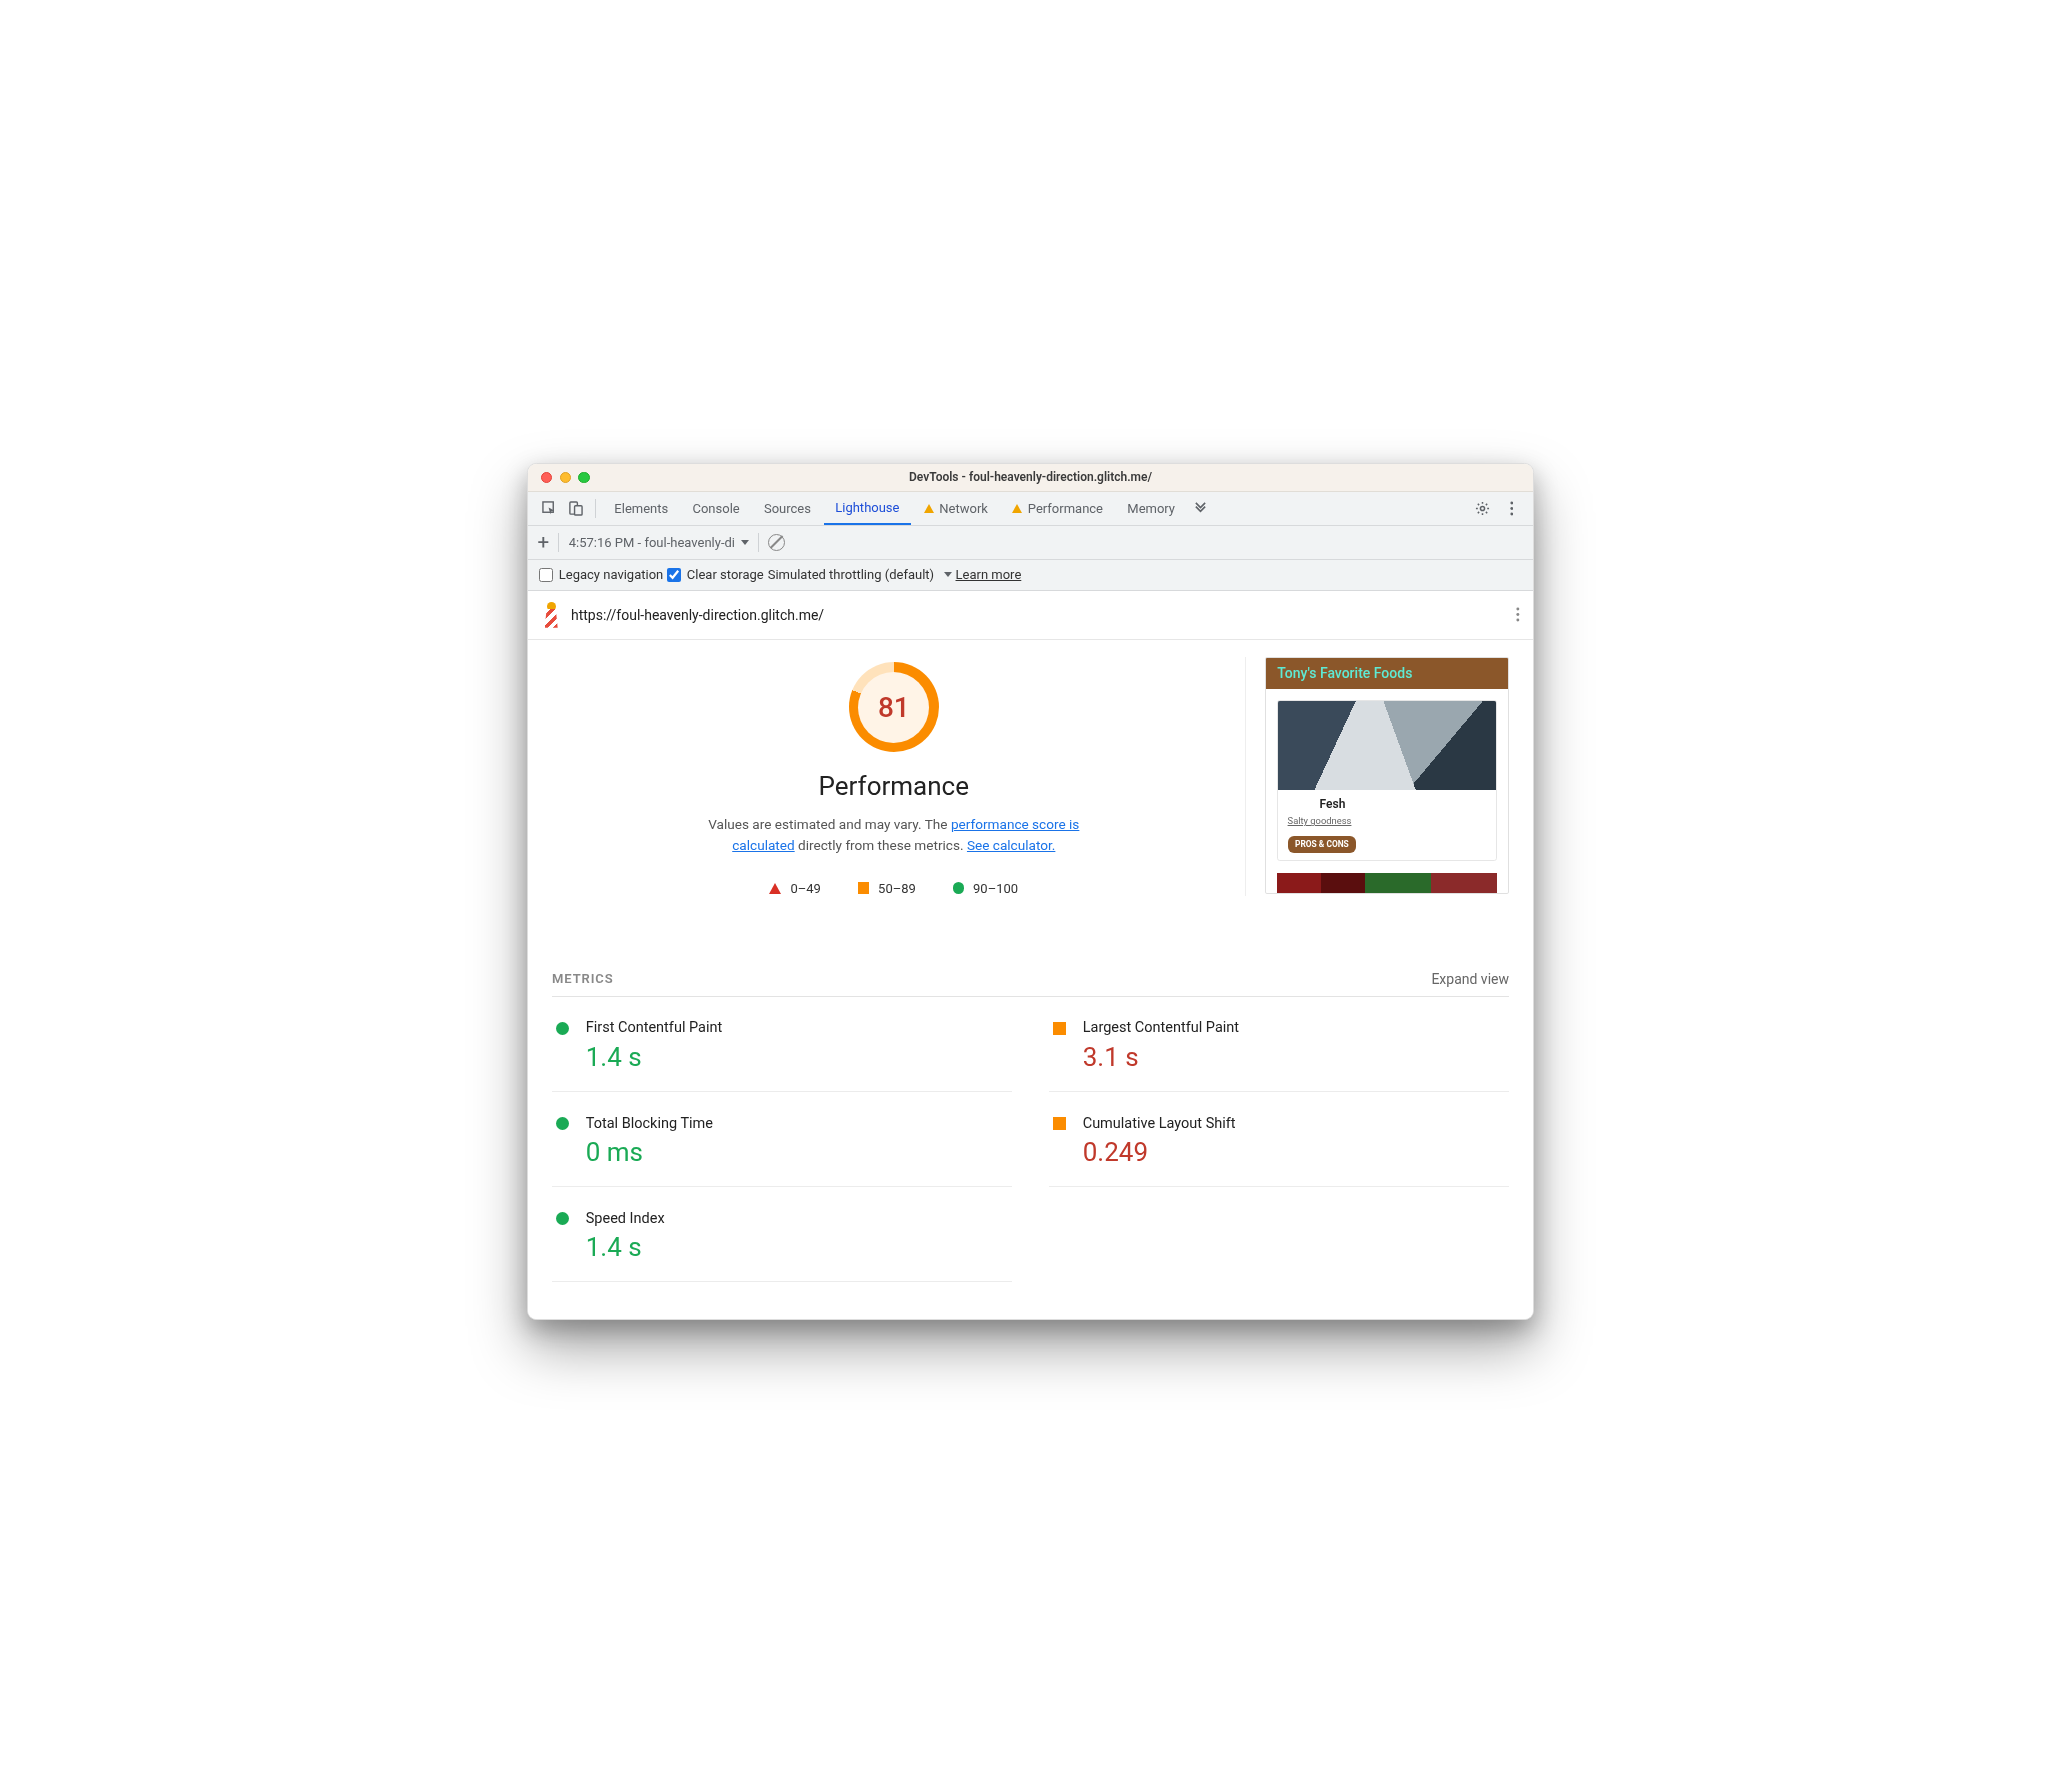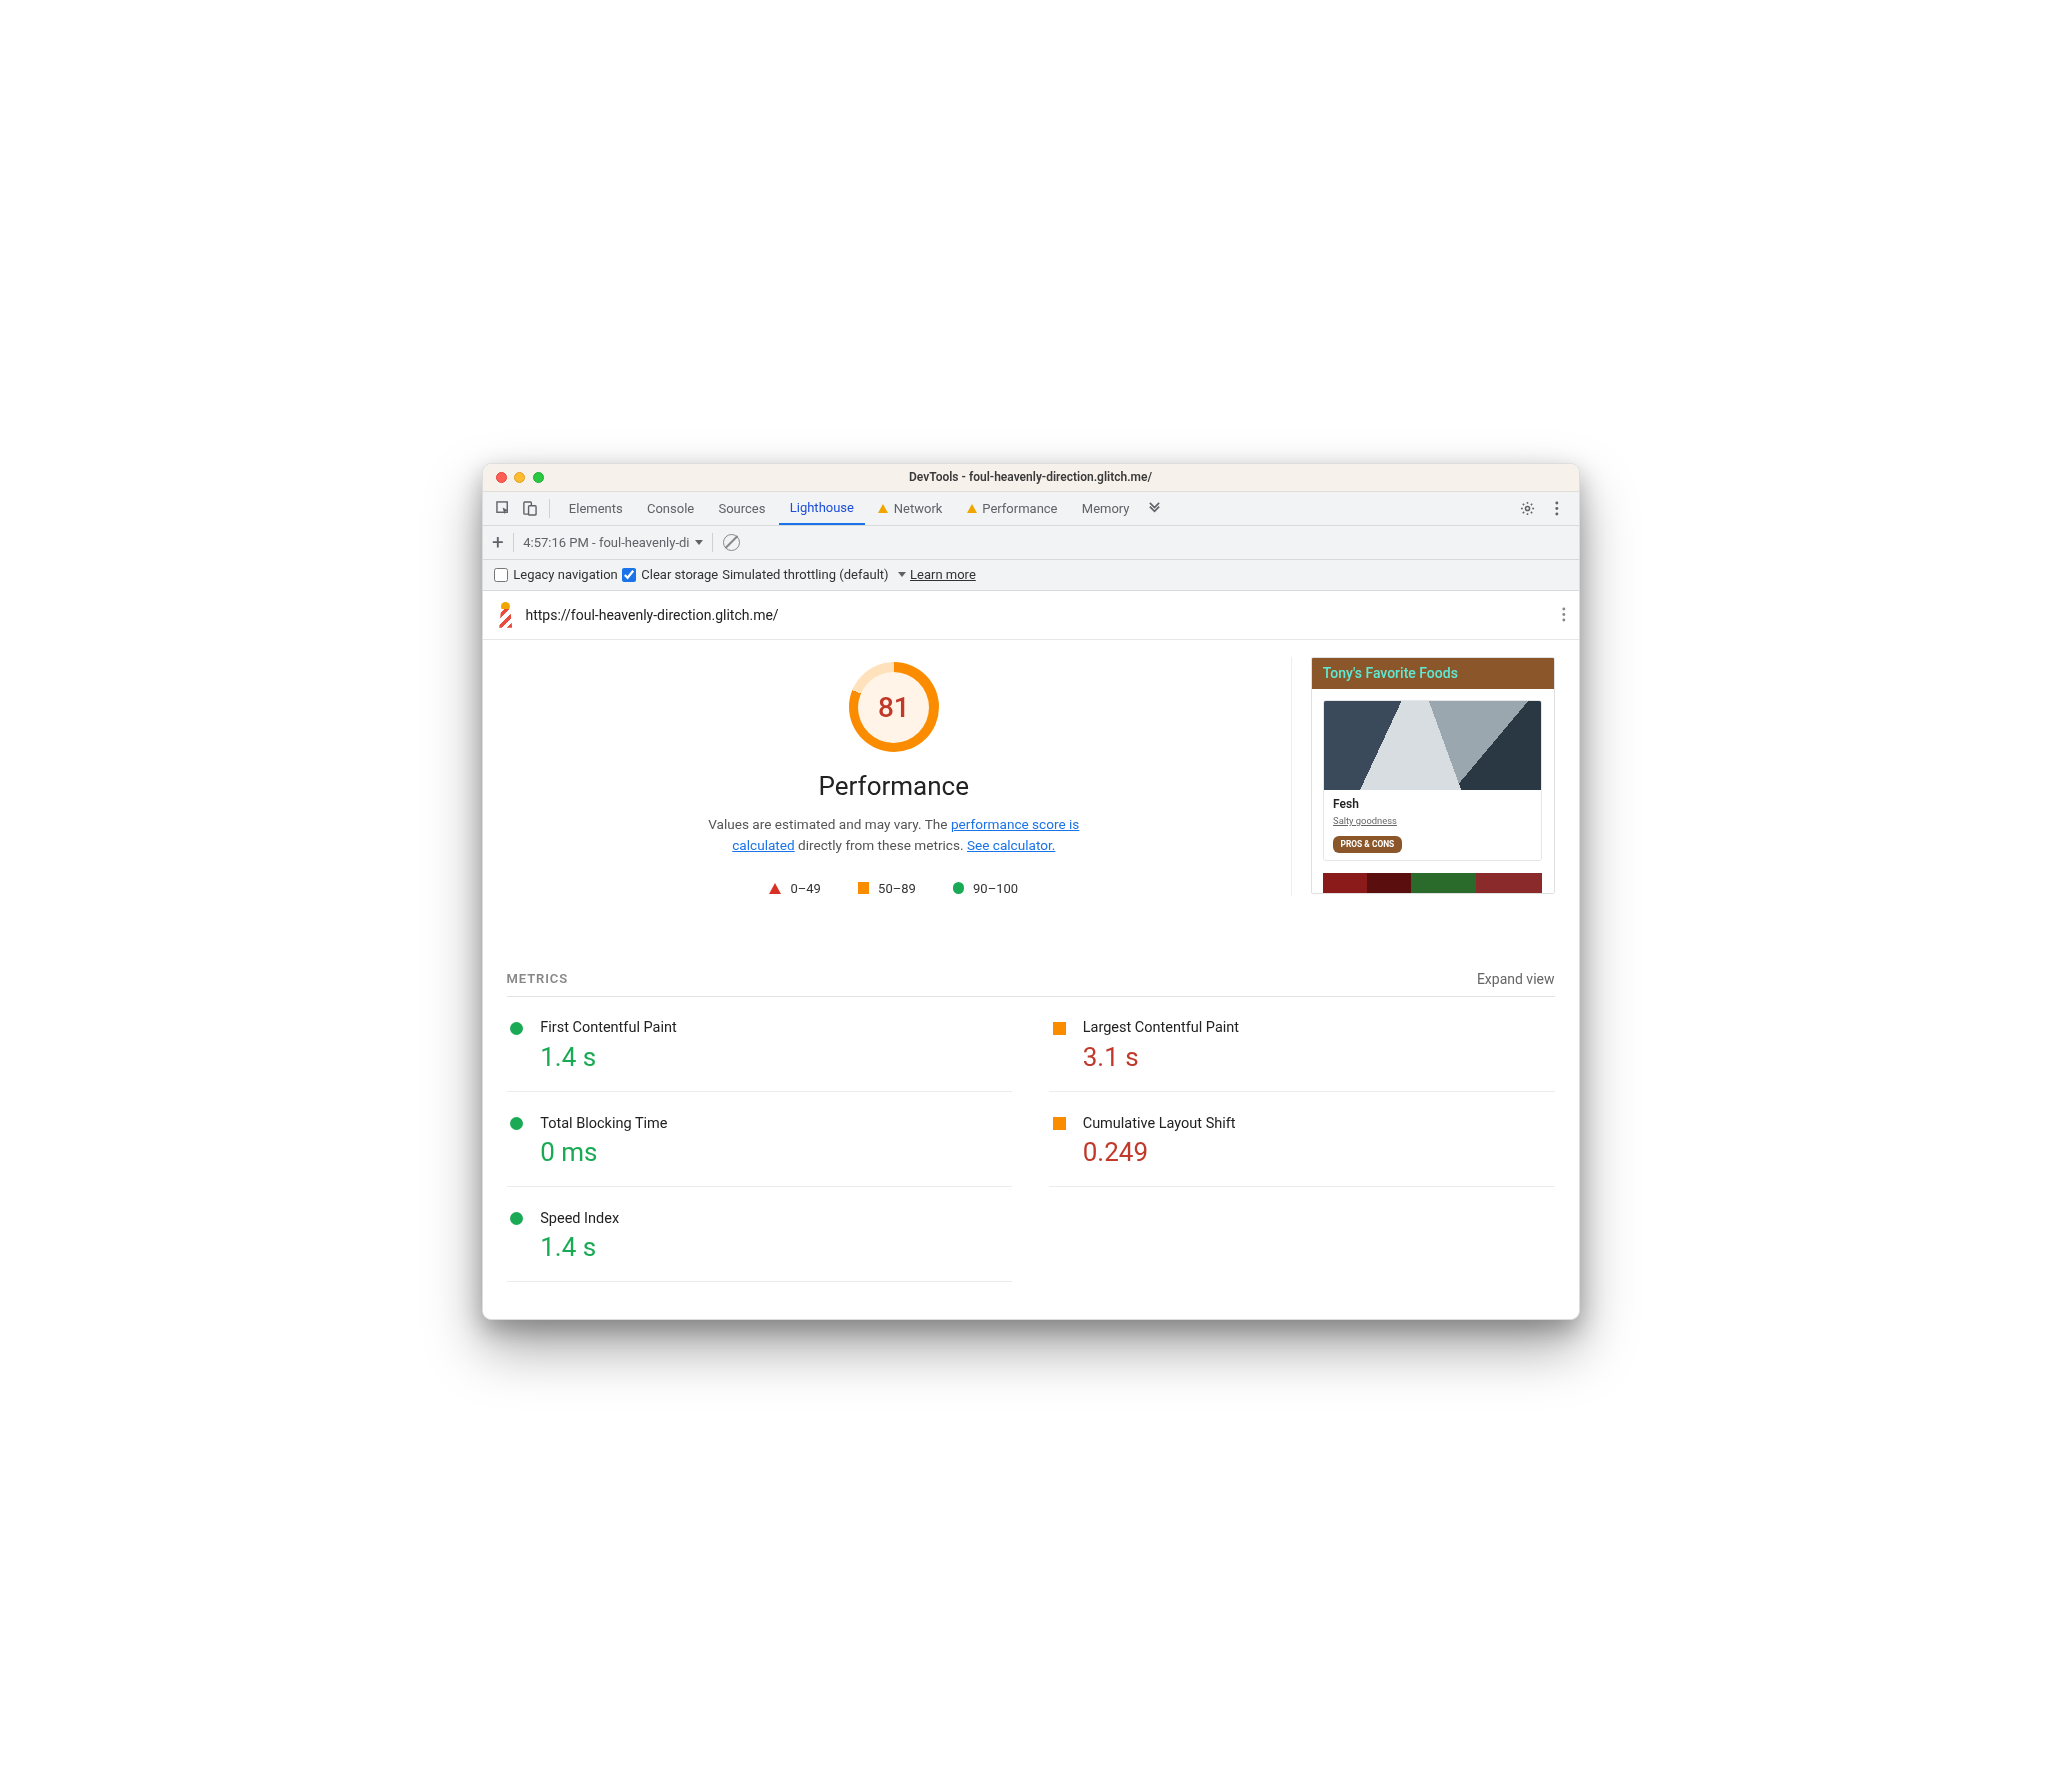--- a/index.html
+++ b/index.html
@@ -5,21 +5,21 @@
   * { box-sizing: border-box; margin: 0; padding: 0; }
   body {
     font-family: -apple-system, BlinkMacSystemFont, "Segoe UI", Roboto, Helvetica, Arial, sans-serif;
     background: #fff;
     display: flex;
     align-items: center;
     justify-content: center;
     min-height: 100vh;
   }
   .window {
-    width: 1098px;
+    width: 1007px;
     background: #fff;
     border-radius: 9.4px;
     overflow: hidden;
     box-shadow: 0 28px 56px rgba(0,0,0,0.35), 0 9.4px 23.4px rgba(0,0,0,0.25);
     border: 0.9px solid #ddd;
   }
   
   .titlebar {
     background: #f6f1eb;
     height: 28px;
@@ -129,21 +129,21 @@
   .preview-card{margin:11.2px;border:0.9px solid #e6e6e6;border-radius:2.8px;overflow:hidden;}
   .preview-img{
     height:89px;
     background:
       linear-gradient(115deg,#3a4a5a 0 30%,transparent 30%),
       linear-gradient(70deg,#d8dde1 0 55%,transparent 55%),
       linear-gradient(130deg,#9aa7af 0 70%,#2a3844 70%),
       #8a9298;
   }
   .preview-body{padding:7.5px 9.4px;}
-  .preview-name{font-size:12px;font-weight:600;color:#222;}
+  .preview-name{font-size:12px;font-weight:600;color:#222;margin-left:32px;}
   .preview-sub{font-size:9.4px;color:#666;margin-top:3.7px;text-decoration:underline;}
   .preview-btn{
     display:inline-block;margin-top:9.4px;background:#8b572a;color:#fff;
     font-size:8.4px;font-weight:700;border-radius:6px;padding:3.7px 7.5px;
   }
   .preview-peek{
     margin:0 11.2px 0;height:20.6px;
     background:linear-gradient(90deg,#8b1a1a 0 20%,#5a0e0e 20% 40%,#2a6a2a 40% 70%,#8b2a2a 70%);
   }
   

